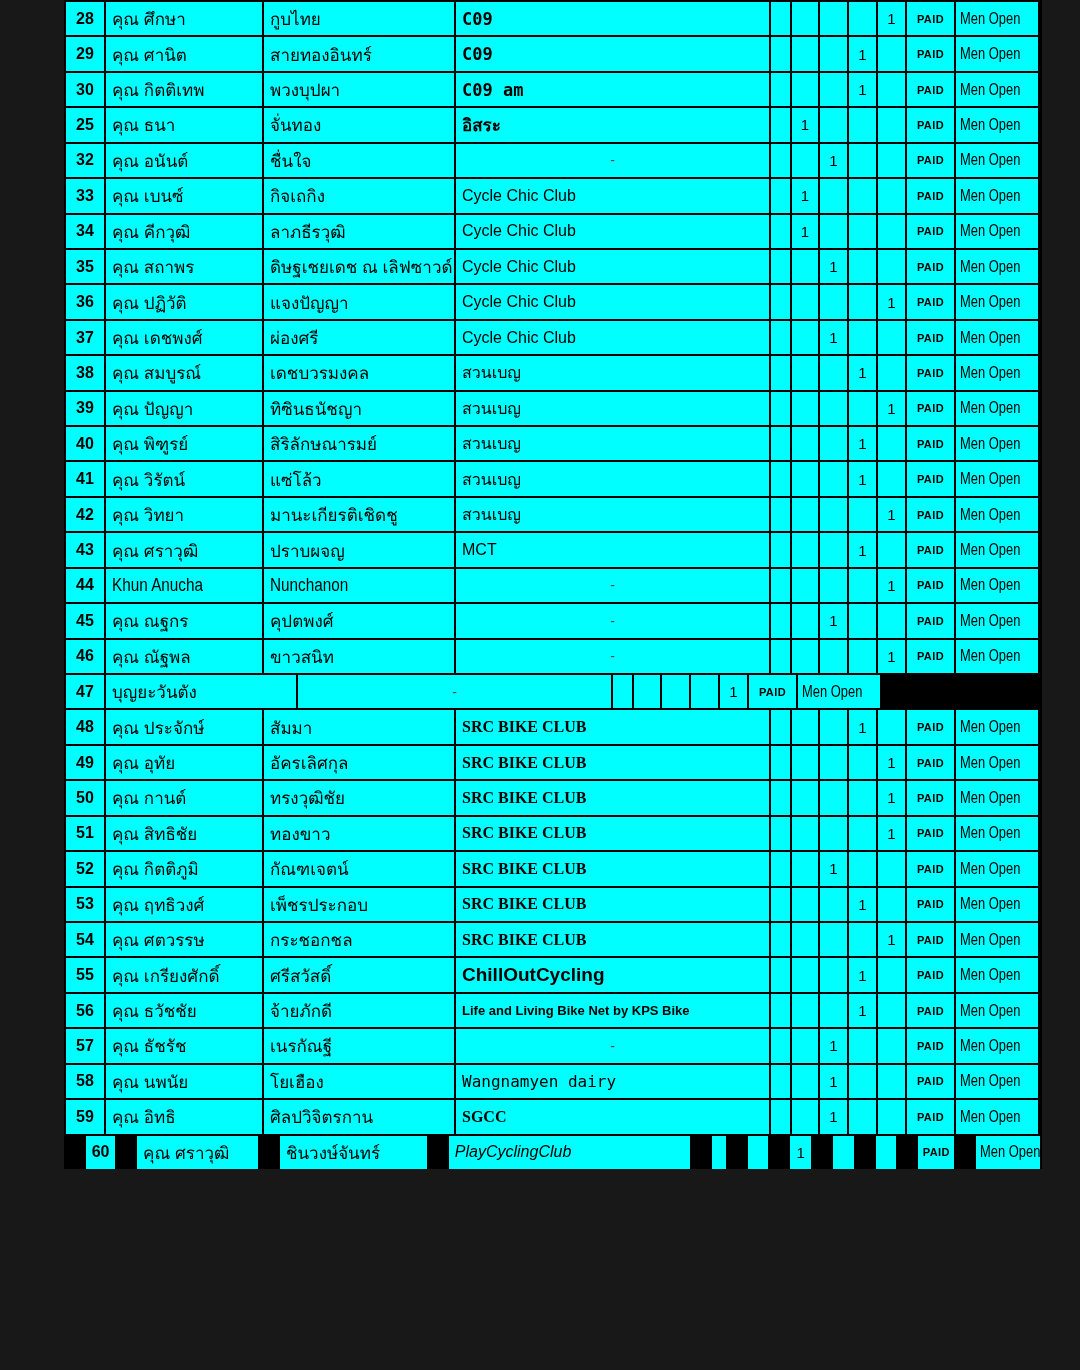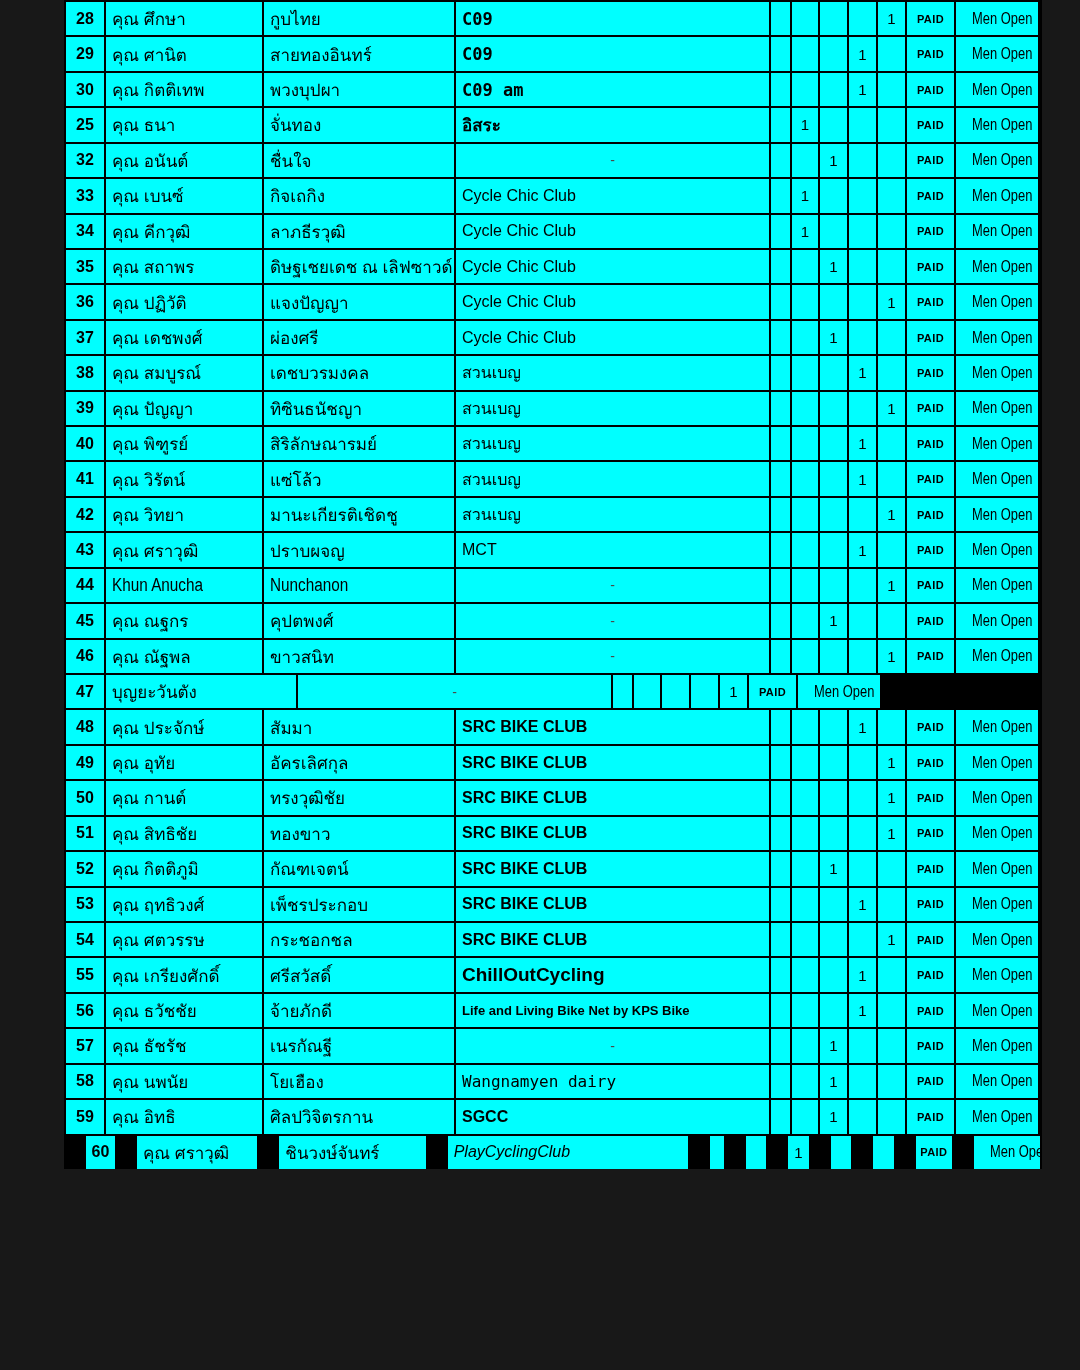--- a/index.html
+++ b/index.html
@@ -12,28 +12,28 @@
   .row:last-child .cell{border-bottom:0;margin-left:20px;}
   .cell:last-child{border-right:2px solid #000;}
   .c-no{width:40px;justify-content:center;font-weight:bold;font-size:16px;}
   .c-first{width:158px;padding-left:6px;font-size:17px;}
   .c-last{width:192px;padding-left:6px;font-size:17px;}
   .c-club{width:315px;padding-left:6px;font-size:16px;}
   .c-mark{width:29px;justify-content:center;font-size:15px;}
   .c-mark.m1{width:21px;}
   .c-mark.m2{width:28px;}
   .c-paid{width:49px;justify-content:center;font-weight:bold;font-size:11px;letter-spacing:.4px;}
-  .c-cat{width:86px;padding-left:16px;font-size:17px;}
+  .c-cat{width:86px;padding-left:4px;font-size:17px;}
   .c-cat span{display:inline-block;transform:scaleX(.76);transform-origin:left center;}
   
   .s-mono-bold span{font-family:"DejaVu Sans Mono","Liberation Mono",monospace;font-weight:bold;font-size:17px;}
   .s-thai-bold span{font-weight:bold;font-size:17px;}
   .s-sans span{font-size:16px;}
   .s-thai span{font-size:16px;}
-  .s-bold span{font-weight:bold;font-size:16px;}
+  .s-bold span{font-weight:bold;font-size:16px;font-family:Liberation Serif, serif;}
   .s-bold-lg span{font-weight:bold;font-size:19px;}
   .s-bold-sm span{font-weight:bold;font-size:13px;}
   .s-mono span{font-family:"DejaVu Sans Mono","Liberation Mono",monospace;font-size:16px;}
   .s-italic span{font-style:italic;font-size:16px;}
   .s-dash{justify-content:center;padding-left:0;}
   .s-dash span{color:#4a4a4a;font-size:14px;}
   .s-en span{display:inline-block;transform:scaleX(.85);transform-origin:left center;font-size:18px;}
 </style>
 </head>
 <body>

